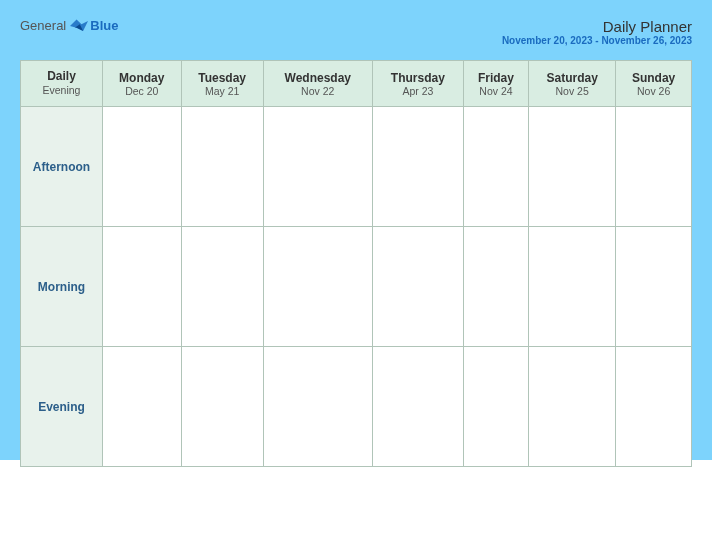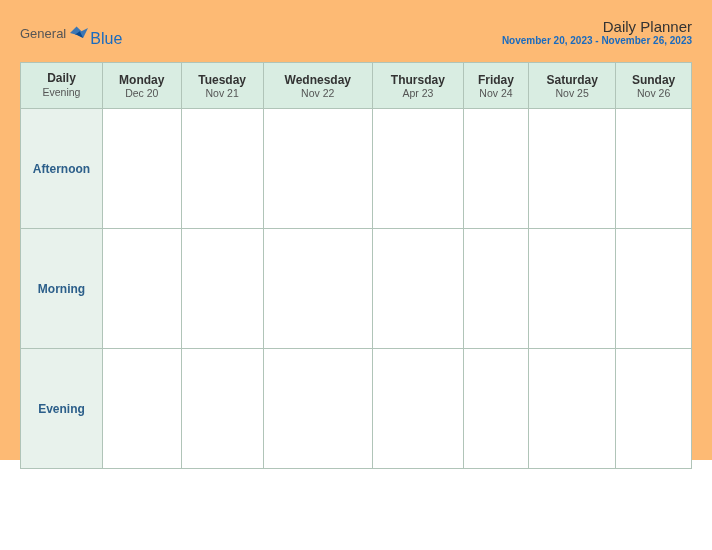--- a/index.html
+++ b/index.html
@@ -8,21 +8,21 @@
       font-family: Arial, sans-serif;
       background: #fff;
       width: 712px;
       height: 550px;
       overflow: hidden;
     }
 
     .page {
       width: 712px;
       height: 460px;
-      background: #fdba74;
+      background: #7dd3fc;
       padding: 18px 20px 18px 20px;
       display: flex;
       flex-direction: column;
     }
 
     .header {
       display: flex;
       justify-content: space-between;
       align-items: flex-start;
       margin-bottom: 14px;
@@ -40,24 +40,23 @@
       gap: 2px;
     }
 
     .logo-general {
       font-size: 13px;
       color: #555;
       font-weight: normal;
     }
 
     .logo-blue {
-      font-size: 16px;
+      font-size: 13px;
       color: #1a6bbf;
-      font-weight: normal;
-      margin-top: 12px;
+      font-weight: bold;
     }
 
     .logo-icon {
       width: 18px;
       height: 14px;
       margin-left: 2px;
     }
 
     .title-area {
       text-align: right;
@@ -162,21 +161,21 @@
         <th class="first-col-header">
           <span class="day-name">Daily</span>
           <span class="day-date">Evening</span>
         </th>
         <th>
           <span class="day-name">Monday</span>
           <span class="day-date">Dec 20</span>
         </th>
         <th>
           <span class="day-name">Tuesday</span>
-          <span class="day-date">Nov 21</span>
+          <span class="day-date">May 21</span>
         </th>
         <th>
           <span class="day-name">Wednesday</span>
           <span class="day-date">Nov 22</span>
         </th>
         <th>
           <span class="day-name">Thursday</span>
           <span class="day-date">Apr 23</span>
         </th>
         <th>

